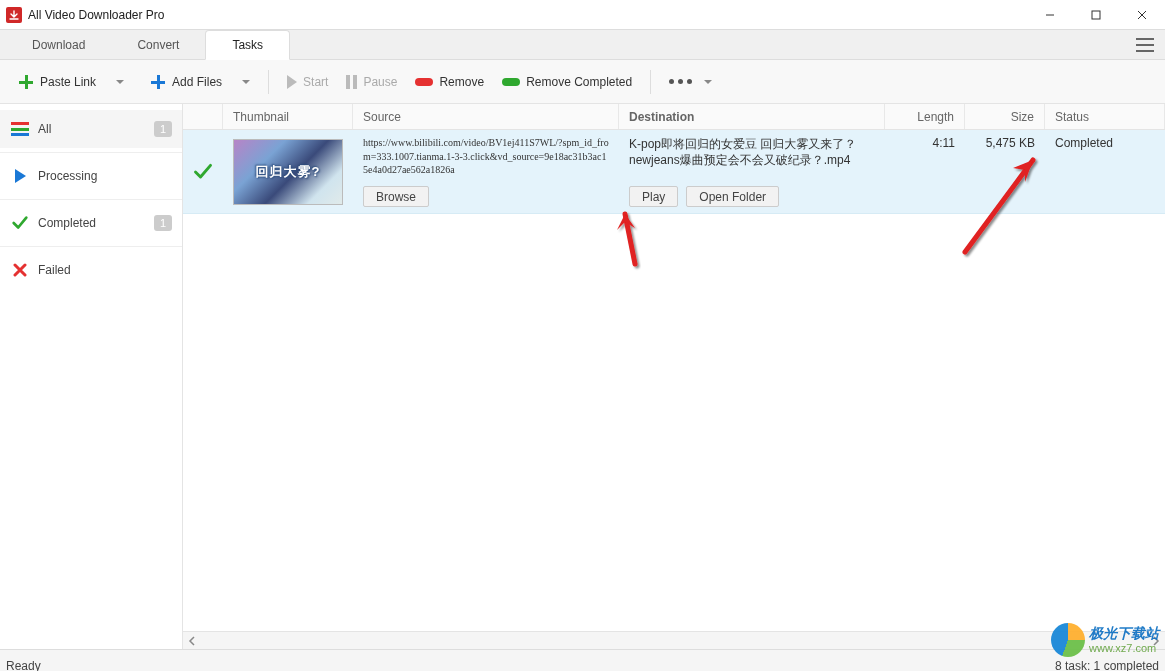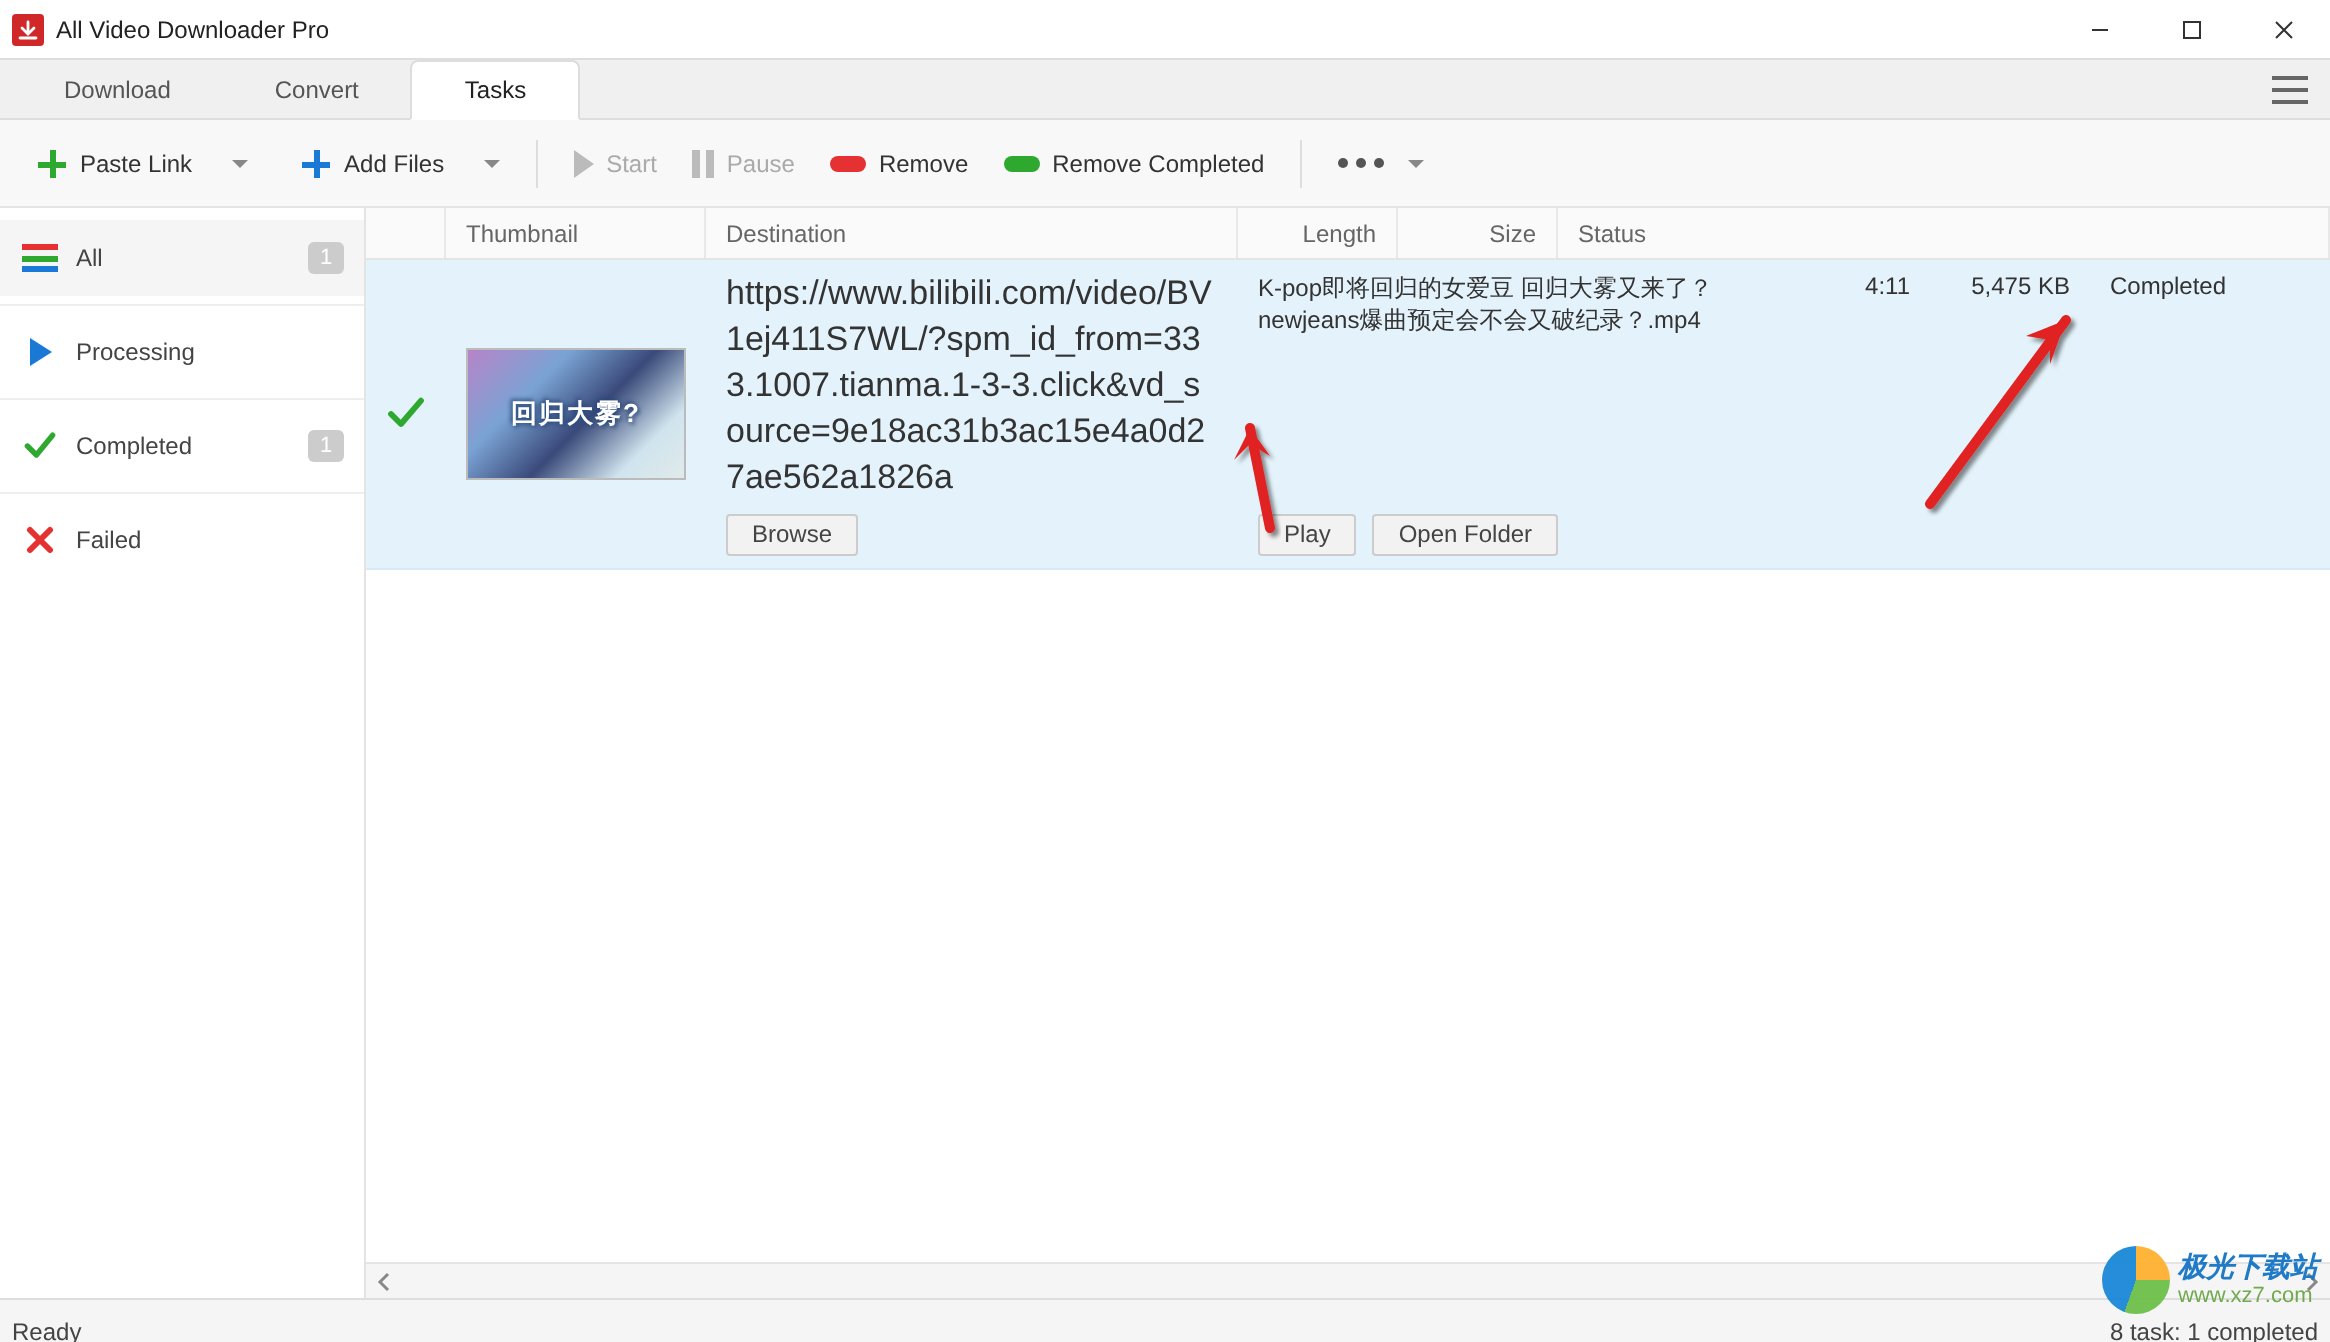--- a/index.html
+++ b/index.html
@@ -57,34 +57,34 @@
   .check-svg { width: 18px; height: 18px; }
   .x-svg { width: 14px; height: 14px; }
 
   
   .main { flex: 1; display: flex; flex-direction: column; position: relative; }
   .headers { height: 26px; background: #fafafa; border-bottom: 1px solid #e4e4e4; display: flex; align-items: center; color: #666; font-size: 12px; }
   .headers .col { padding: 0 10px; border-right: 1px solid #e8e8e8; height: 100%; display: flex; align-items: center; }
   .col-status-left { width: 40px; }
   .col-thumb { width: 130px; }
   .col-source { width: 266px; }
-  .col-dest { width: 266px; }
+  .col-dest { width: 266px; font-weight: bold; }
   .col-length { width: 80px; justify-content: flex-end; }
   .col-size { width: 80px; justify-content: flex-end; }
   .col-status { flex: 1; }
 
   .rows { flex: 1; overflow: auto; position: relative; }
   .row { display: flex; background: #e4f3fb; min-height: 84px; padding: 6px 0; border-bottom: 1px solid #d6ebf5; }
   .row .cell { padding: 0 10px; }
   .row .status-left { width: 40px; display: flex; align-items: center; justify-content: center; }
   .row .thumb { width: 130px; display: flex; align-items: center; }
   .thumb-box { width: 118px; height: 66px; background: linear-gradient(135deg, #b784c7 0%, #7aa3d4 30%, #3a4a7a 55%, #d0e4ee 80%, #e0eaea 100%); border: 1px solid #bbb; position: relative; overflow: hidden; display: flex; align-items: center; justify-content: center; }
   .thumb-text { color: #fff; font-weight: bold; font-size: 13px; text-shadow: 1px 1px 2px #2a4a7a, -1px -1px 2px #2a4a7a; letter-spacing: 1px; }
   .row .source { width: 266px; display: flex; flex-direction: column; gap: 6px; }
-  .row .source .url { font-size: 17px; color: #333; word-break: break-all; line-height: 1.35; }
+  .row .source .url { font-size: 10px; color: #333; word-break: break-all; line-height: 1.35; font-family: Liberation Serif, serif; }
   .row .dest { width: 266px; display: flex; flex-direction: column; gap: 6px; }
   .row .dest .fname { font-size: 12px; color: #333; line-height: 1.35; }
   .row .length { width: 80px; text-align: right; padding-right: 10px; }
   .row .size { width: 80px; text-align: right; padding-right: 10px; }
   .row .rstatus { flex: 1; padding-left: 10px; }
   .mini-btn { height: 21px; padding: 3px 12px; background: #f2f2f2; border: 1px solid #ccc; border-radius: 2px; font-size: 12px; color: #444; cursor: pointer; display: inline-flex; align-items: center; }
   .btn-row { display: flex; gap: 8px; margin-top: auto; }
 
   .hscroll { height: 18px; border-top: 1px solid #e4e4e4; background: #f5f5f5; display: flex; align-items: center; }
   .hscroll .harrow { width: 18px; height: 16px; display: flex; align-items: center; justify-content: center; color: #888; cursor: pointer; }
@@ -232,20 +232,21 @@
           </svg>
       </span>
       <span>Failed</span>
     </div>
   </div>
 
   <div class="main">
     <div class="headers">
       <div class="col col-status-left"></div>
       <div class="col col-thumb">Thumbnail</div>
+      <div class="col col-source">Source</div>
       <div class="col col-dest">Destination</div>
       <div class="col col-length">Length</div>
       <div class="col col-size">Size</div>
       <div class="col col-status">Status</div>
     </div>
 
     <div class="rows">
       <div class="row">
         <div class="cell status-left">
           <svg width="24" height="24" viewBox="0 0 24 24">

